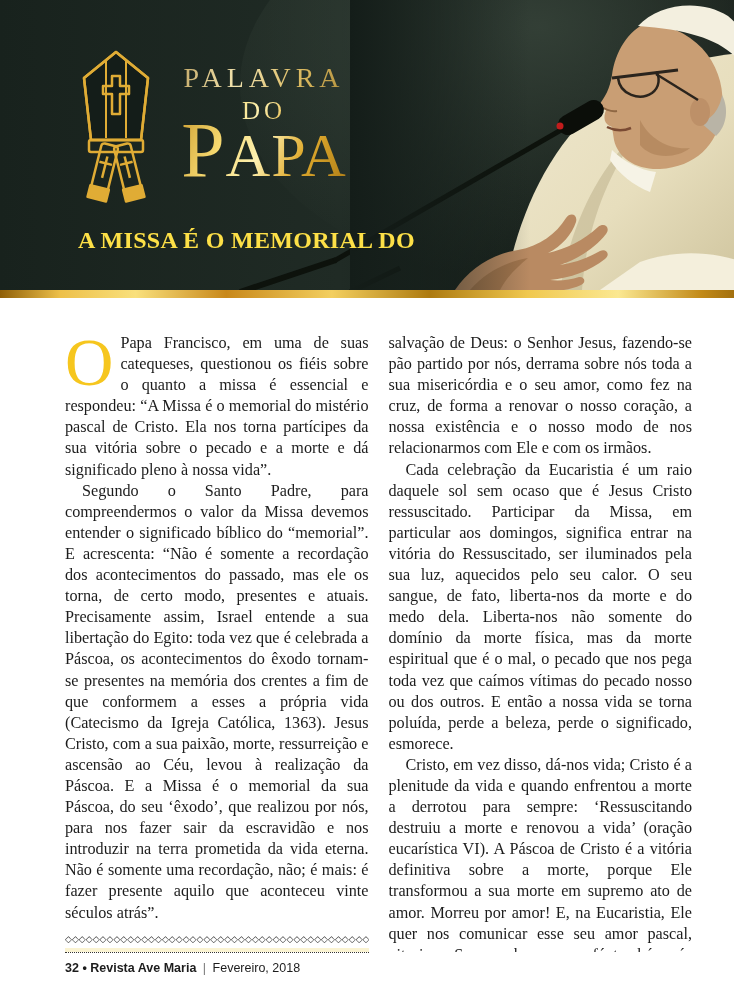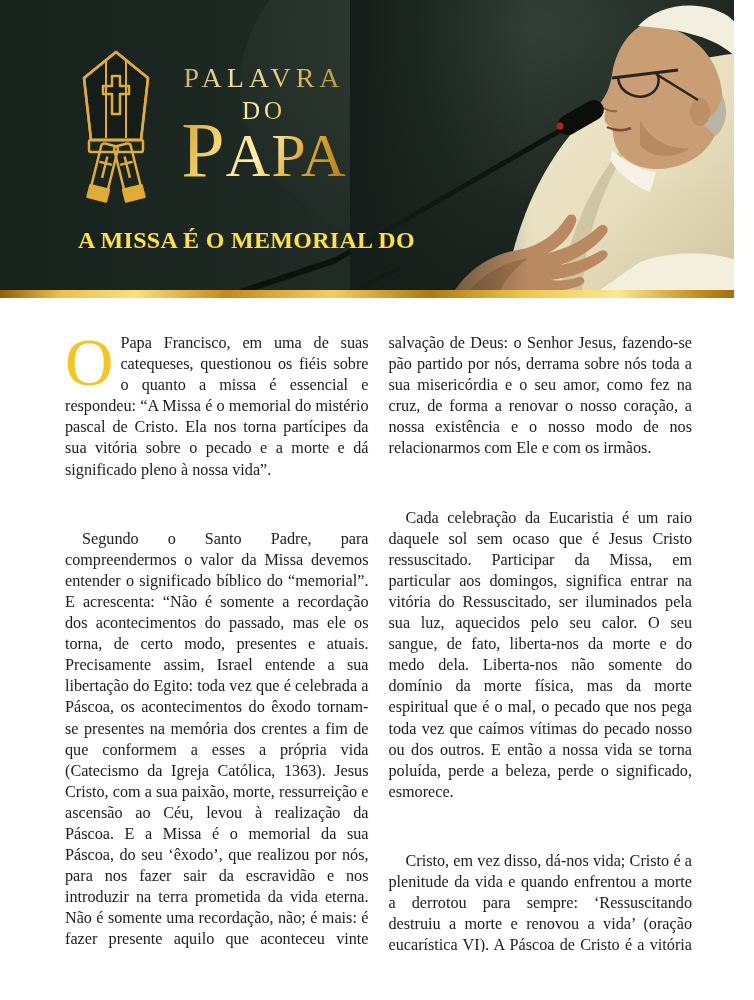--- a/index.html
+++ b/index.html
@@ -29,21 +29,21 @@
   }
   .headline{position:absolute;left:78px;top:219px;z-index:4;
     font-family:Liberation Serif, serif;font-weight:700;font-size:24px;
     line-height:26.5px;color:#fde047;letter-spacing:0.3px;margin-top:8px;}
 
   
   .content{position:absolute;left:0;top:298px;width:754px;height:654px;
     padding:35px 62px 0 65px;box-sizing:border-box;display:flex;gap:20px;overflow:hidden;}
   .col{width:304px;overflow:hidden;}
   .col p{margin:0;text-align:justify;font-size:16.2px;line-height:21.1px;color:#1c1c1c;}
-  .col p.indent{text-indent:17px;margin-top:48px;}
+  .col p.indent{text-indent:17px;}
   .dropcap{float:left;font-family:"Liberation Serif",serif;font-size:67px;line-height:53px;
     color:#f6c61e;margin:3px 7px 0 0;}
   .ital{}
   .quote-wrap{margin:11px 0 21px;}
   .diamonds{font-family:"DejaVu Sans",sans-serif;font-size:9px;line-height:9px;color:#262626;
     white-space:nowrap;overflow:hidden;text-align:center;}
   .quote-box{background:#faf3d2;margin:4px 0;padding:14px 10px 16px;}
 
   
   .footer{position:absolute;left:0;top:952px;width:754px;box-sizing:border-box;
@@ -178,15 +178,22 @@
 
     <div class="col">
       <p>salvação de Deus: o Senhor Jesus, fazendo-se pão partido por nós, derrama sobre nós toda a sua misericórdia e o seu amor, como fez na cruz, de forma a renovar o nosso coração, a nossa existência e o nosso modo de nos relacionarmos com Ele e com os irmãos.</p>
       <p class="indent">Cada celebração da Eucaristia é um raio daquele sol sem ocaso que é Jesus Cristo ressuscitado. Participar da Missa, em particular aos domingos, significa entrar na vitória do Ressuscitado, ser iluminados pela sua luz, aquecidos pelo seu calor. O seu sangue, de fato, liberta-nos da morte e do medo dela. Liberta-nos não somente do domínio da morte física, mas da morte espiritual que é o mal, o pecado que nos pega toda vez que caímos vítimas do pecado nosso ou dos outros. E então a nossa vida se torna poluída, perde a beleza, perde o significado, esmorece.</p>
       <p class="indent">Cristo, em vez disso, dá-nos vida; Cristo é a plenitude da vida e quando enfrentou a morte a derrotou para sempre: ‘Ressuscitando destruiu a morte e renovou a vida’ (oração eucarística VI). A Páscoa de Cristo é a vitória definitiva sobre a morte, porque Ele transformou a sua morte em supremo ato de amor. Morreu por amor! E, na Eucaristia, Ele quer nos comunicar esse seu amor pascal, vitorioso. Se o recebemos com fé, também nós podemos amar verdadeiramente Deus e o próximo, podemos amar como Ele nos amou, dando a vida”, acrescentou.</p>
 
     </div>
   </div>
 
   <div class="footer">
+    <div class="footer-left">
+      <span class="fb">32</span>
+      <span class="fb">•</span>
+      <span class="fb">Revista Ave Maria</span>
+      <span class="fpipe">|</span>
+      <span>Fevereiro, 2018</span>
+    </div>
   </div>
 
 </div>
 
 </body></html>

